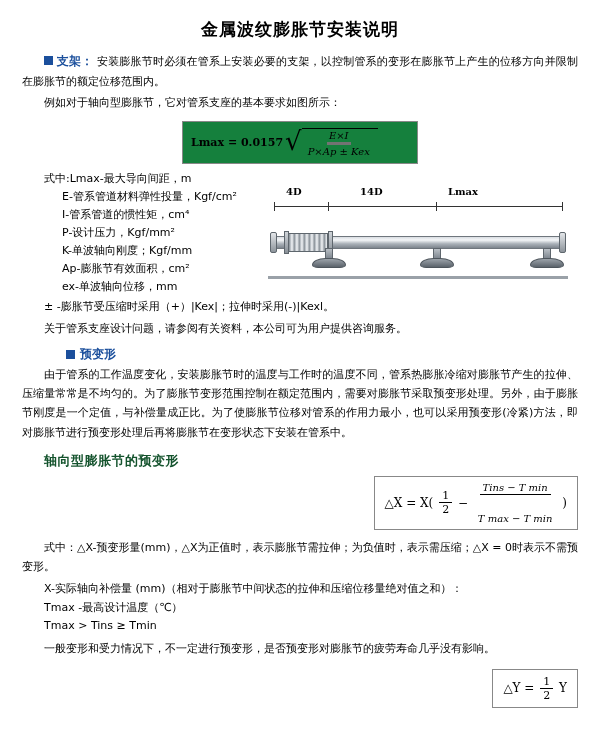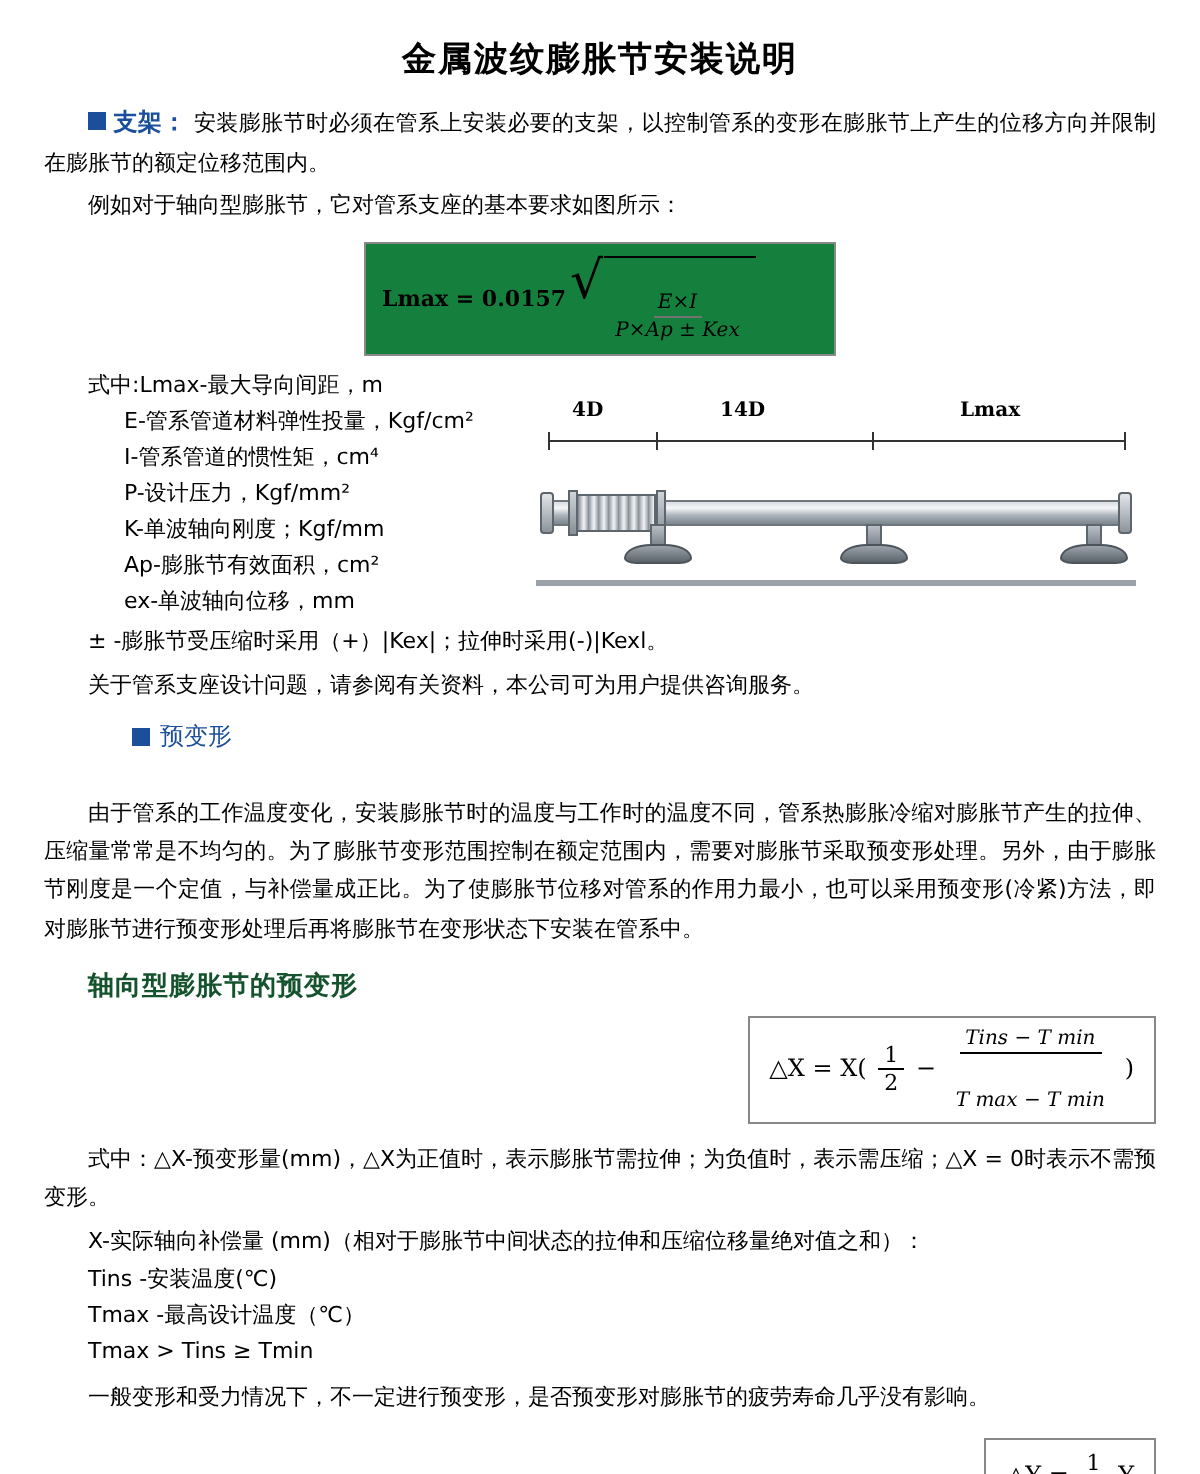--- a/index.html
+++ b/index.html
@@ -34,23 +34,23 @@
     line-height: 1.75;
     text-align: justify;
     margin: 0 0 2px 0;
     text-indent: 0;
   }
   .indent {
     text-indent: 22px;
   }
   .sec-head {
     font-size: 12px;
-    font-weight: normal;
+    font-weight: bold;
     color: #1b4f9c;
-    margin: 8px 0 20px 0;
+    margin: 8px 0 2px 0;
     display: flex;
     align-items: center;
     gap: 5px;
     padding-left: 44px;
   }
   .blue-square {
     display: inline-block;
     width: 9px;
     height: 9px;
     background: #1b4f9c;
@@ -97,22 +97,22 @@
     border-top: 1px solid #000;
     padding: 1px 6px 0 4px;
     display: flex;
     flex-direction: column;
     align-items: center;
     justify-content: center;
     font-style: italic;
     font-size: 10px;
   }
   .frac-num {
-    padding: 16px 2px 1px 2px;
-    border-bottom: 1px solid #737373;
+    padding: 0 2px 1px 2px;
+    border-bottom: 3px solid #737373;
   }
   .frac-den {
     padding: 1px 2px 0 2px;
   }
   .def-line {
     font-size: 11px;
     line-height: 1.65;
     padding-left: 22px;
   }
   .def-line.sub {
@@ -336,21 +336,21 @@
         <div class="def-line sub">K-单波轴向刚度；Kgf/mm</div>
         <div class="def-line sub">Ap-膨胀节有效面积，cm²</div>
         <div class="def-line sub">ex-单波轴向位移，mm</div>
       </div>
       <div class="col-right">
         <div class="diagram">
 
           <div class="dim-row">
             <span class="dim-label" style="left:18px;">4D</span>
             <span class="dim-label" style="left:92px;">14D</span>
-            <span class="dim-label" style="left:212px;">Lmax</span>
+            <span class="dim-label" style="left:180px;">Lmax</span>
           </div>
 
           <div class="dim-ticks">
             <span class="tick" style="left:6px;"></span>
             <span class="bar" style="left:6px;width:54px;"></span>
             <span class="tick" style="left:60px;"></span>
             <span class="bar" style="left:60px;width:108px;"></span>
             <span class="tick" style="left:168px;"></span>
             <span class="bar" style="left:168px;width:126px;"></span>
             <span class="tick" style="left:294px;"></span>
@@ -408,21 +408,20 @@
         <span class="frac ital">
           <span class="num">Tins − T min</span>
           <span class="den">T max − T min</span>
         </span>
         <span>)</span>
       </span>
     </div>
 
     <p class="para indent">式中：△X-预变形量(mm)，△X为正值时，表示膨胀节需拉伸；为负值时，表示需压缩；△X = 0时表示不需预变形。</p>
     <div class="def-line" style="margin-top:4px;">X-实际轴向补偿量 (mm)（相对于膨胀节中间状态的拉伸和压缩位移量绝对值之和）：</div>
-    <div class="def-line">Tins -安装温度(℃)</div>
     <div class="def-line">Tmax -最高设计温度（℃）</div>
     <div class="def-line">Tmax &gt; Tins ≥ Tmin</div>
     <p class="note" style="margin-top:4px;">一般变形和受力情况下，不一定进行预变形，是否预变形对膨胀节的疲劳寿命几乎没有影响。</p>
   </div>
 
   <div>
 
     <div class="eq-center">
       <span class="eq-box">
         <span>△Y =</span>

